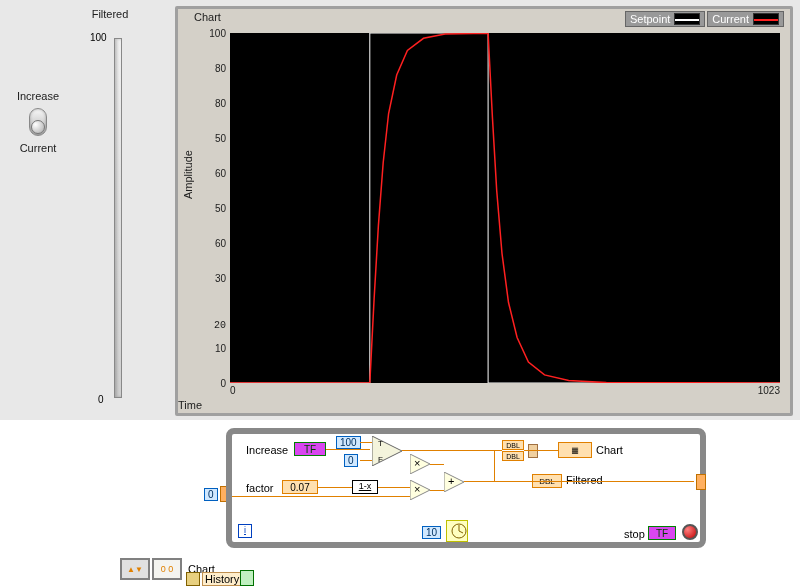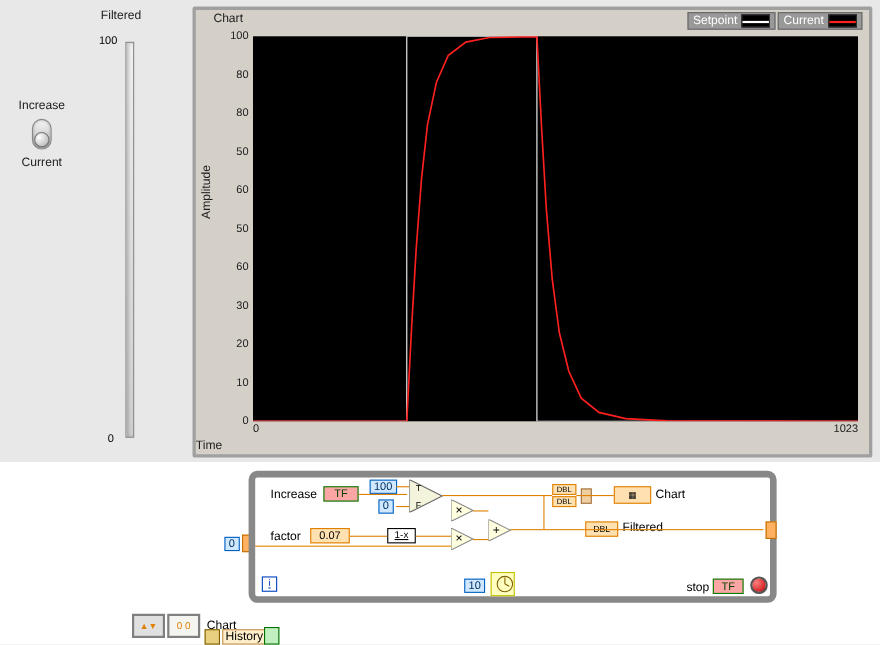--- a/index.html
+++ b/index.html
@@ -149,21 +149,21 @@
     background: #fff;
   }
   .bd-label { font-size: 11px; color: #000; position: absolute; }
   .bd-node {
     position: absolute;
     border: 1px solid #c08000;
     background: #fff4e0;
     font-size: 10px;
     display: flex; align-items: center; justify-content: center;
   }
-  .bd-green { border-color: #008000; background: #fca5a5; color: #004000;}
+  .bd-green { border-color: #008000; background: #d946ef; color: #004000;}
   .bd-orange { border-color: #e08000; background: #ffe0b0; }
   .bd-num {
     border: 1px solid #0060c0;
     background: #d0e8ff;
     color: #003060;
     padding: 0 3px;
     font-size: 10px;
     position: absolute;
   }
   .bd-box {
@@ -231,21 +231,21 @@
         <span class="legend-sample">
           <span class="legend-line" style="background:#ff2020"></span>
         </span>
       </div>
     </div>
 
     <div class="y-label">Amplitude</div>
     <div class="y-axis" id="y-axis">
         <div class="y-tick" style="top: 350px;">0</div>
         <div class="y-tick" style="top: 315px;">10</div>
-        <div class="y-tick" style="top: 280px;">20</div>
+        <div class="y-tick" style="top: 292px; font-family: Liberation Mono, monospace;">20</div>
         <div class="y-tick" style="top: 245px;">30</div>
         <div class="y-tick" style="top: 210px;">60</div>
         <div class="y-tick" style="top: 175px;">50</div>
         <div class="y-tick" style="top: 140px;">60</div>
         <div class="y-tick" style="top: 105px;">50</div>
         <div class="y-tick" style="top: 70px;">80</div>
         <div class="y-tick" style="top: 35px;">80</div>
         <div class="y-tick" style="top: 0px;">100</div>
       </div>
 

